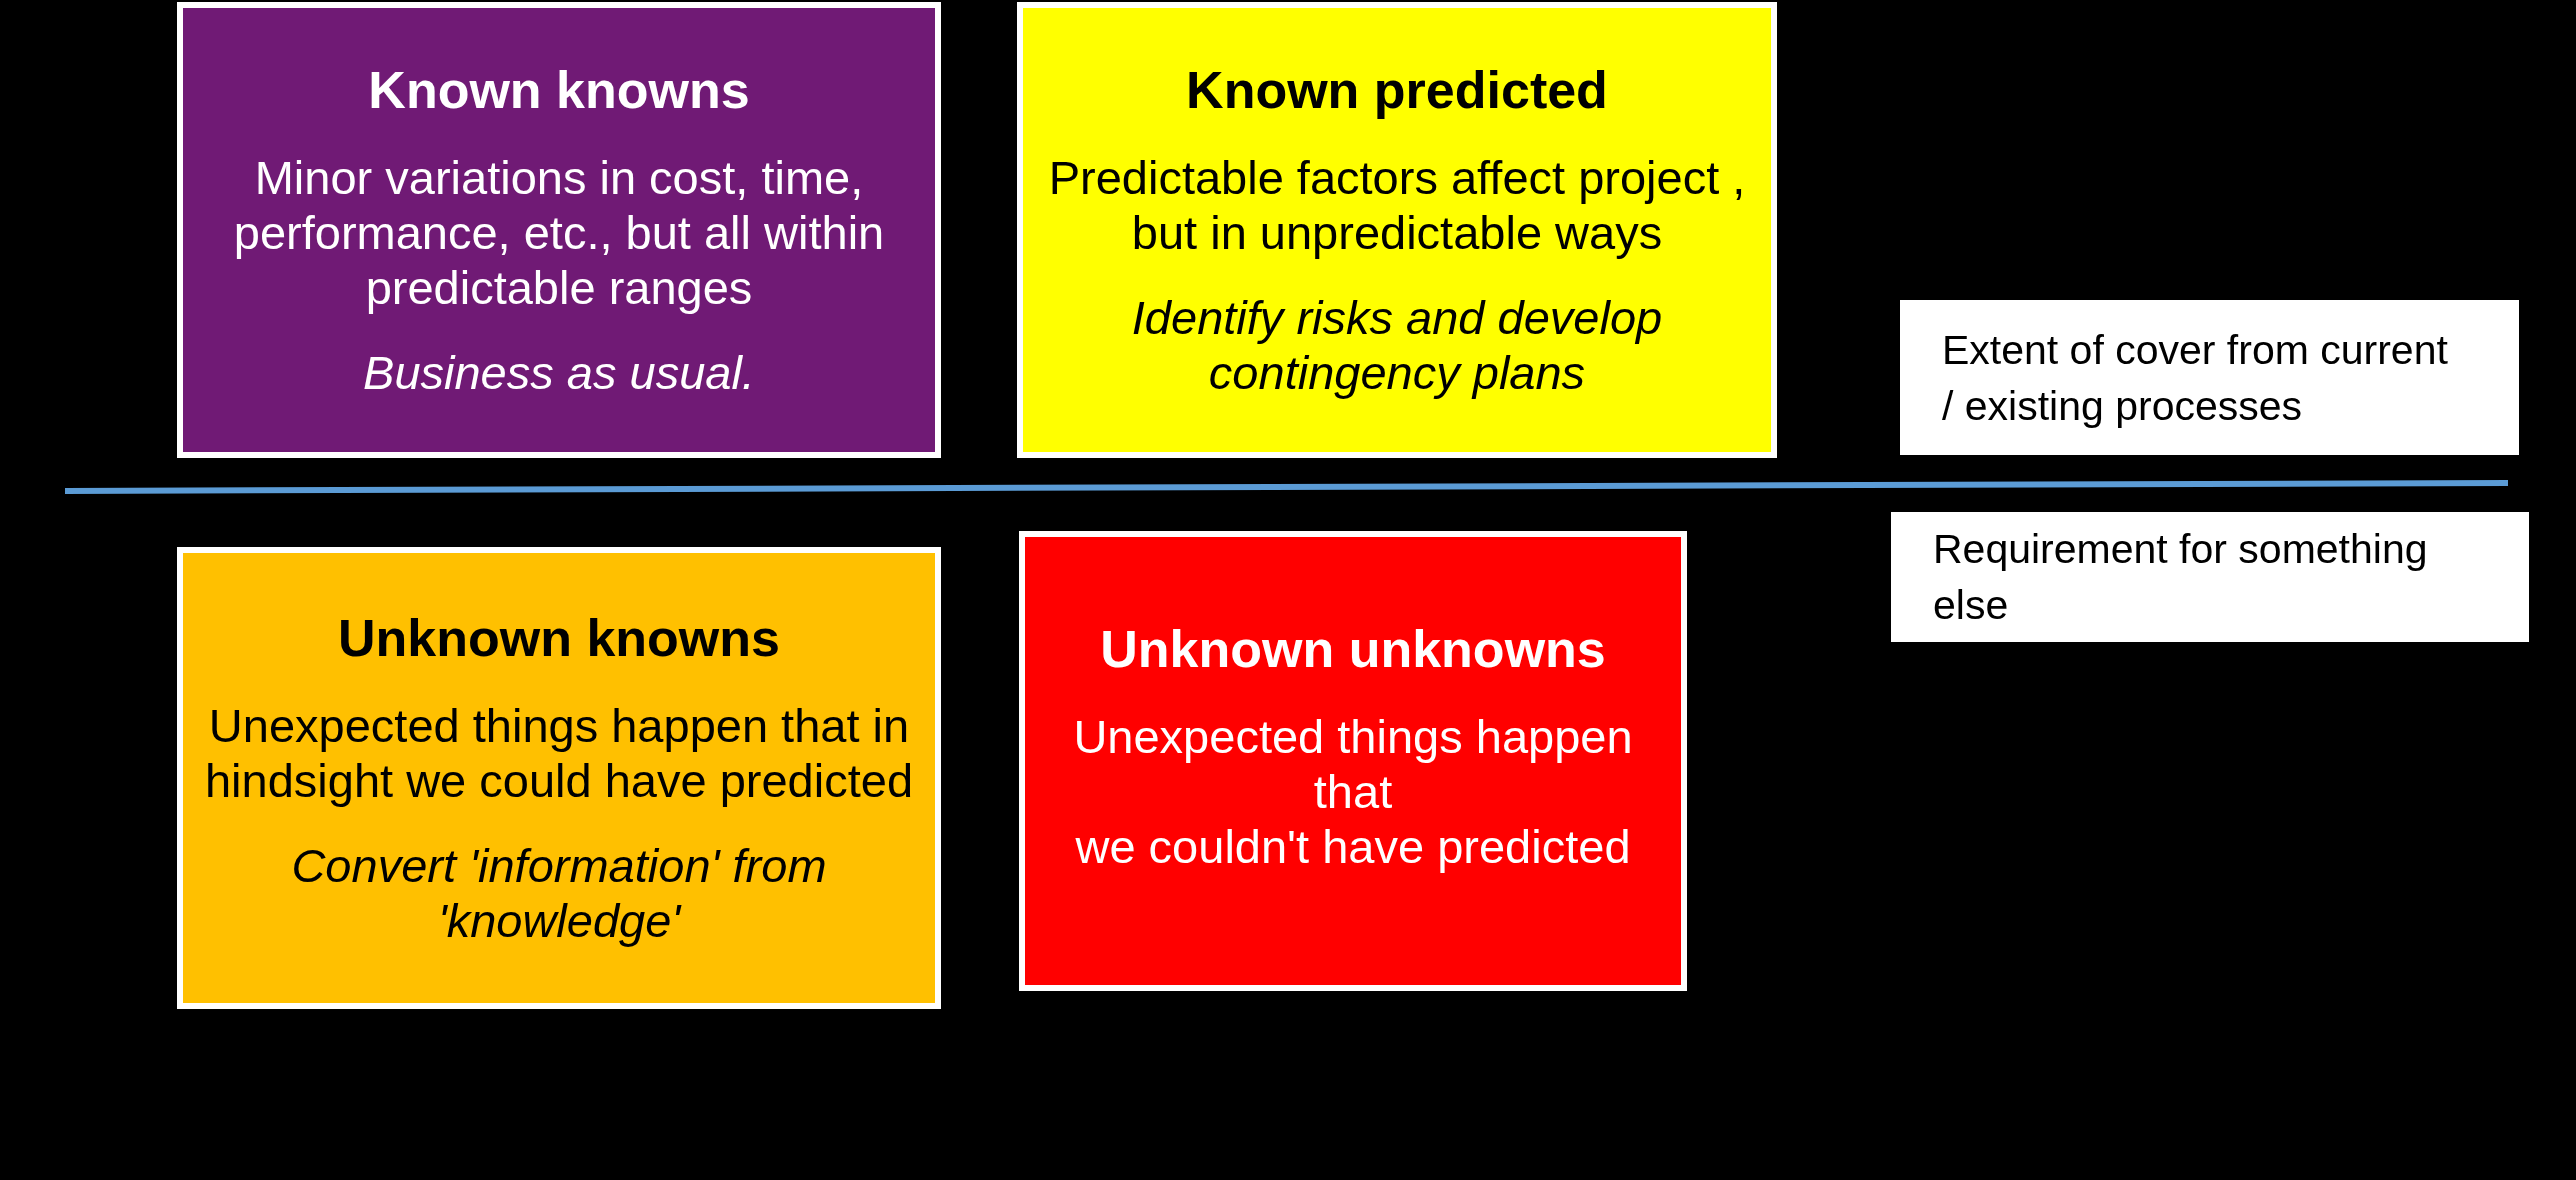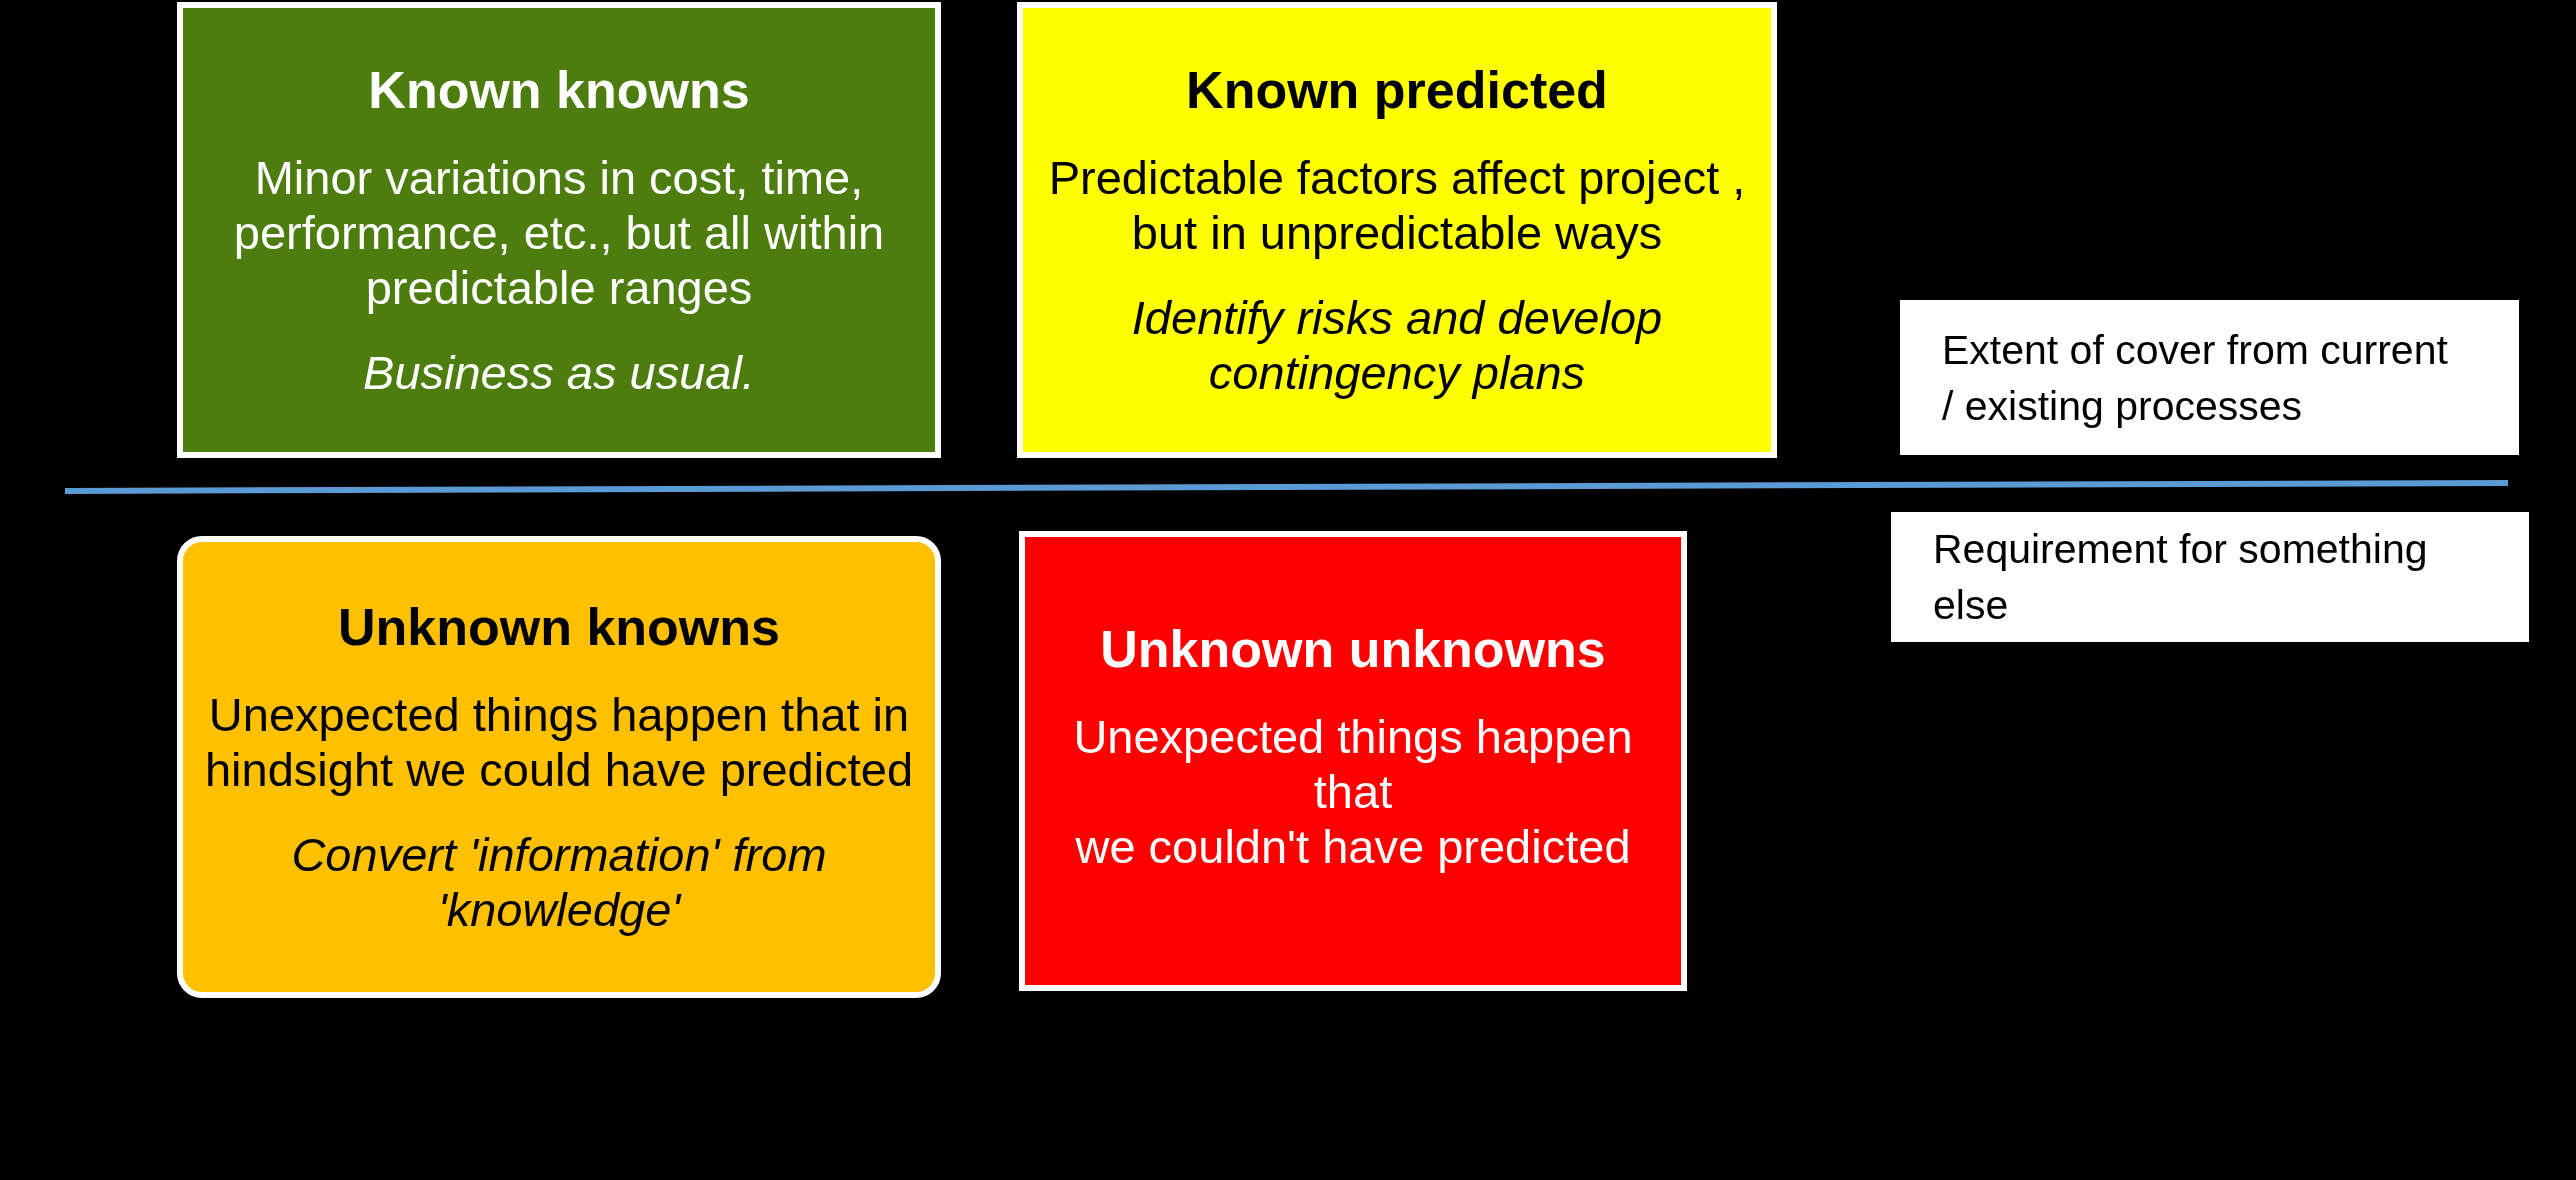--- a/index.html
+++ b/index.html
@@ -26,21 +26,21 @@
     border: 6.2px solid #ffffff;
     display: flex;
     flex-direction: column;
     align-items: center;
     justify-content: center;
     text-align: center;
     padding: 0 9.6px;
   }
   .quad-known-knowns     { left: 177px;  top: 2.1px;   width: 764px; height: 456px; }
   .quad-known-unknowns   { left: 1017px; top: 2.1px;   width: 760px; height: 456px; }
-  .quad-unknown-knowns   { left: 177px;  top: 536px; width: 764px; height: 462px; border-radius: 25px; }
+  .quad-unknown-knowns   { left: 177px;  top: 547px; width: 764px; height: 462px; }
   .quad-unknown-unknowns { left: 1019px; top: 531px; width: 668px; height: 460px; }
   .q-title {
     font-size: 52px;
     line-height: 60px;
     font-weight: bold;
     margin-bottom: 30px;
   }
   .q-body {
     font-size: 47px;
     line-height: 55px;
@@ -77,21 +77,21 @@
     font-size: 41px;
     line-height: 56px;
     white-space: pre-line;
   }
 </style>
 </head>
 <body>
 
 <div class="canvas" style="background-color: rgb(0, 0, 0);">
 
-  <div class="quad quad-known-knowns" style="background-color: #4d7c0f; color: rgb(255, 255, 255);">
+  <div class="quad quad-known-knowns" style="background-color: #701a75; color: rgb(255, 255, 255);">
     <div class="q-title">Known knowns</div>
     <div class="q-body">Minor variations in cost, time,
 performance, etc., but all within
 predictable ranges</div>
     <div class="q-action">Business as usual.</div>
   </div>
 
   <div class="quad quad-known-unknowns" style="background-color: rgb(255, 255, 0); color: rgb(0, 0, 0);">
     <div class="q-title">Known predicted</div>
     <div class="q-body">Predictable factors affect project ,

